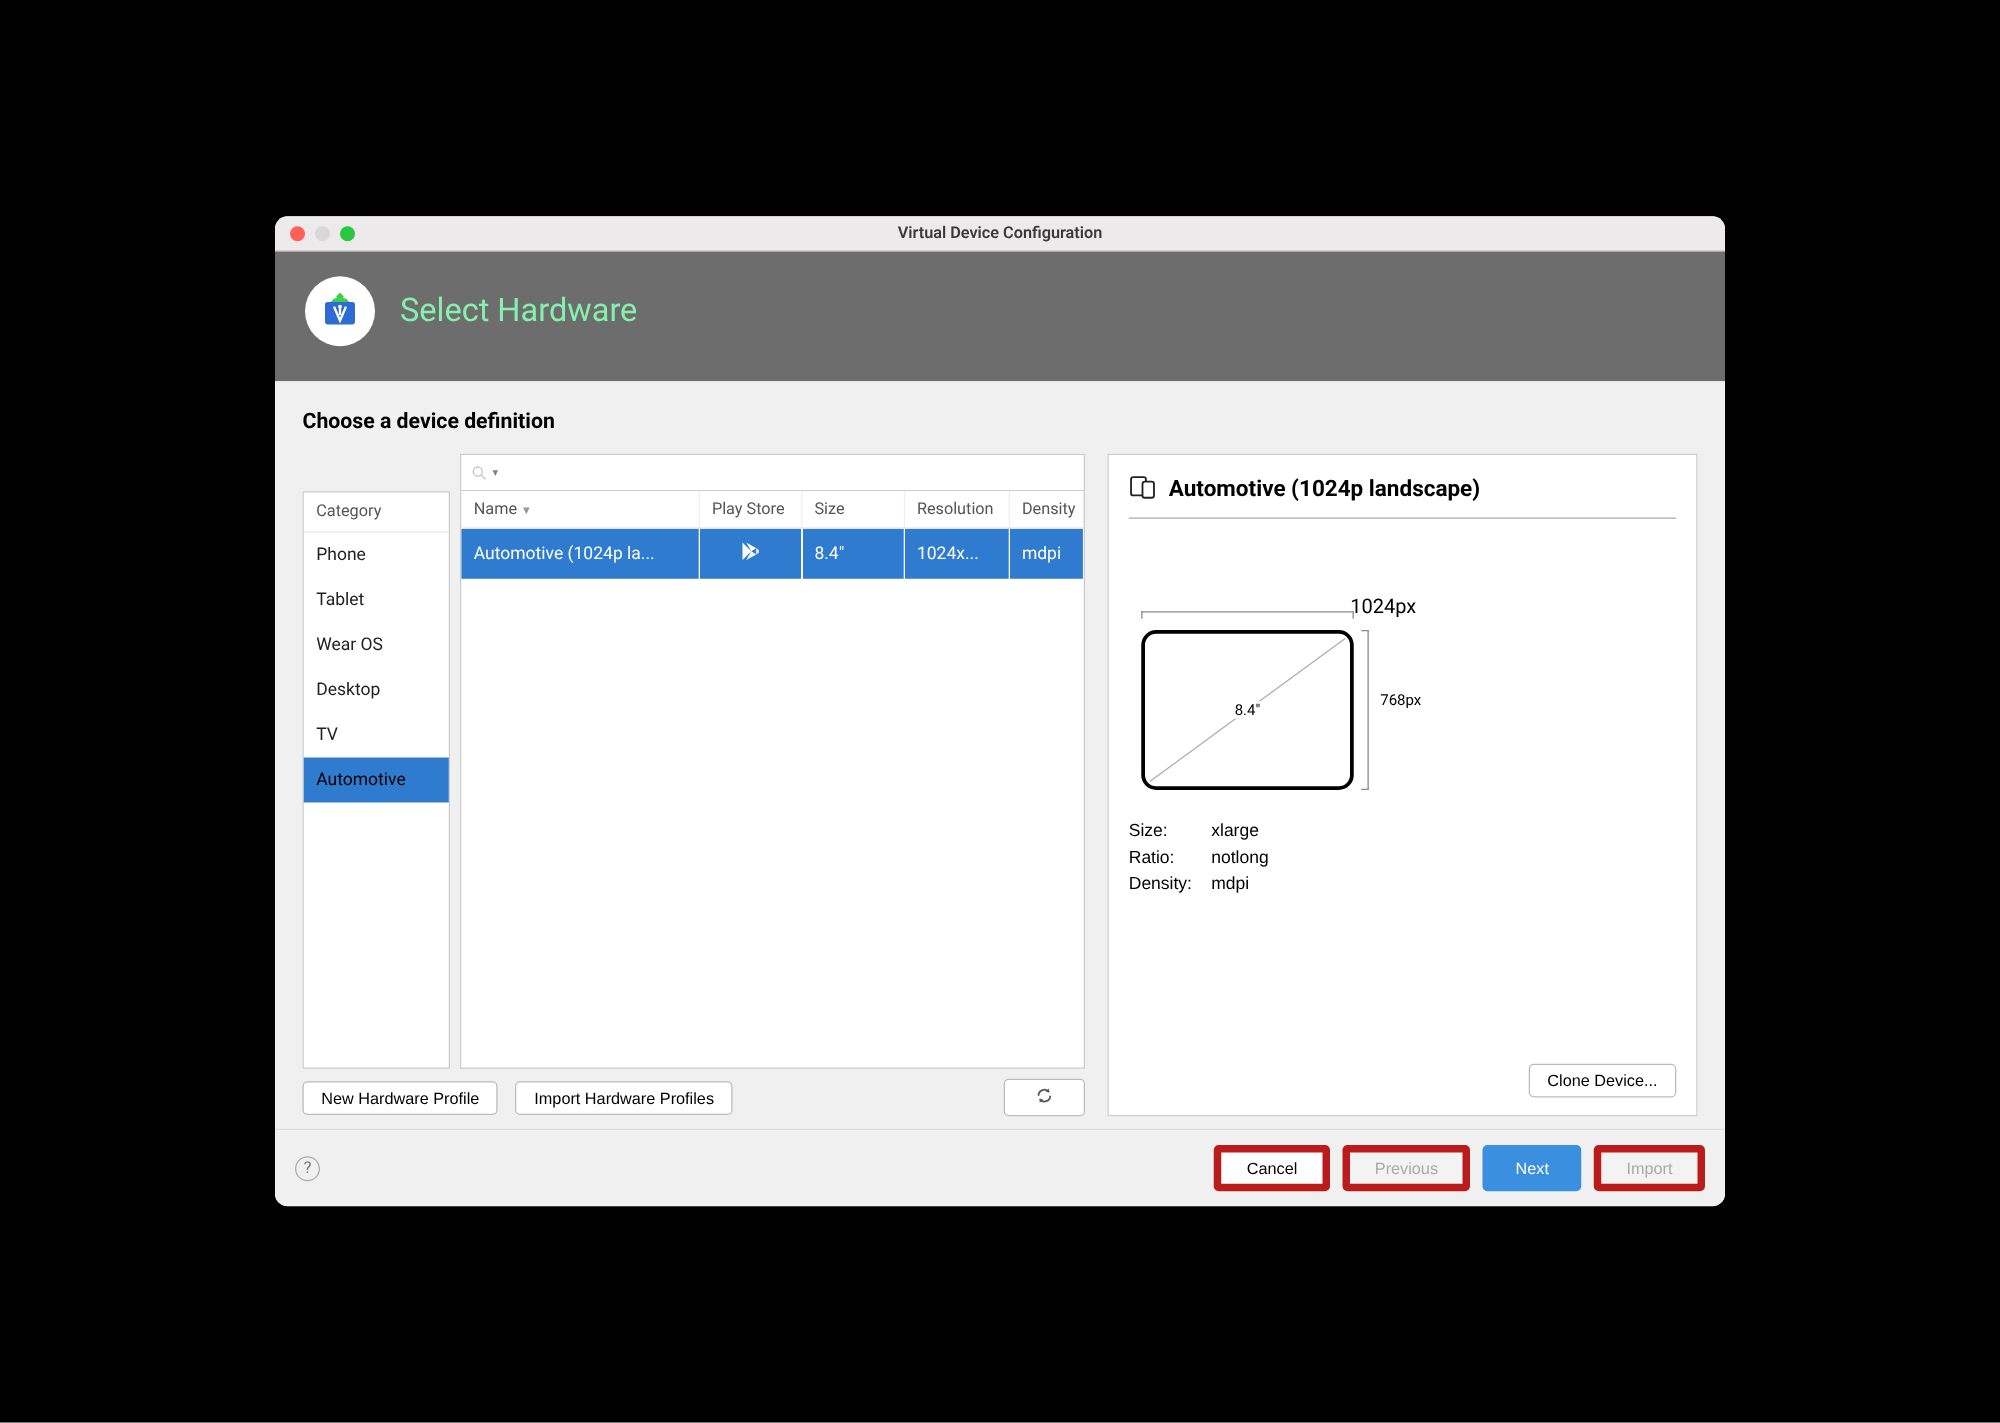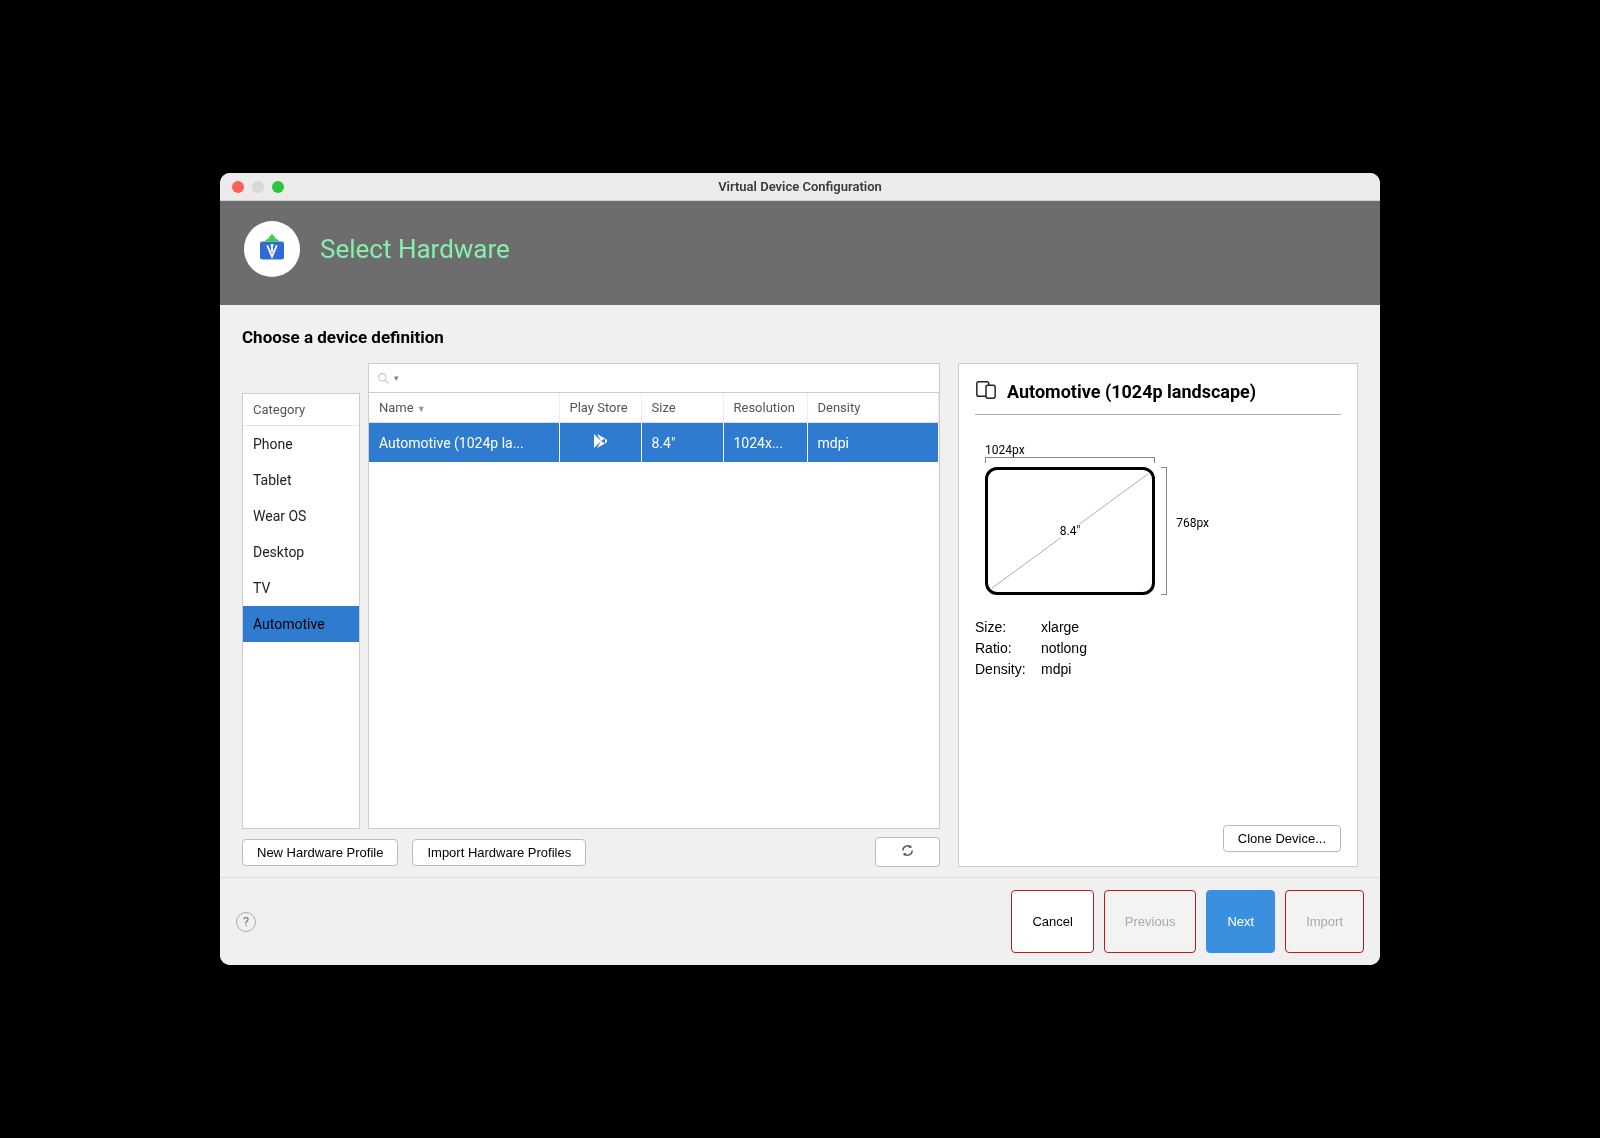--- a/index.html
+++ b/index.html
@@ -178,47 +178,48 @@
   .btn {
     background: #fff;
     border: 1px solid #bbb;
     border-radius: 4px;
     padding: 5px 14px;
     font-size: 13px;
     cursor: pointer;
   }
   .btn.icon-only { padding: 5px 24px; }
   .preview-panel {
-    width: 400px;
+    width: 472px;
     background: #fff;
     border: 1px solid #ccc;
     padding: 14px 16px;
     display: flex;
     flex-direction: column;
+    gap: 32px;
   }
   .preview-head {
     display: flex;
     align-items: center;
     gap: 10px;
     padding-bottom: 10px;
     border-bottom: 1px solid #aaa;
   }
   .preview-title { font-size: 18px; font-weight: 700; }
   .preview-body {
     flex: 1;
     padding-top: 28px;
   }
   .device-figure {
     position: relative;
     width: 220px;
     margin-left: 10px;
   }
   .dim-top {
-    text-align: left;
-    font-size: 12px;
+    text-align: right;
+    font-size: 16px;
     margin-bottom: 4px;
   }
   .dim-right {
     position: absolute;
     right: -48px;
     top: 60px;
     font-size: 12px;
   }
   .device-rect {
     position: relative;
@@ -268,22 +269,22 @@
     border-radius: 50%;
     display: flex;
     align-items: center;
     justify-content: center;
     font-size: 13px;
     color: #777;
     cursor: pointer;
   }
   .footer .spacer { flex: 1; }
   .fbtn {
-    padding: 23px 20px;
-    border: 1px solid #b91c1c;
+    padding: 5px 20px;
+    border: 6px solid #b91c1c;
     border-radius: 4px;
     background: #fff;
     font-size: 13px;
     cursor: pointer;
   }
   .fbtn.primary { background: #3a8fde; color: #fff; border-color: #3a8fde; }
   .fbtn.disabled { color: #aaa; background: #f3f3f3; cursor: default; }
 </style>
 </head>
 <body>

